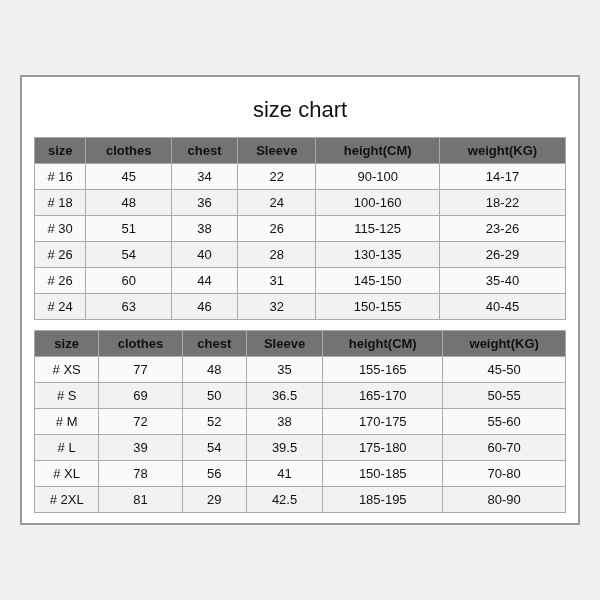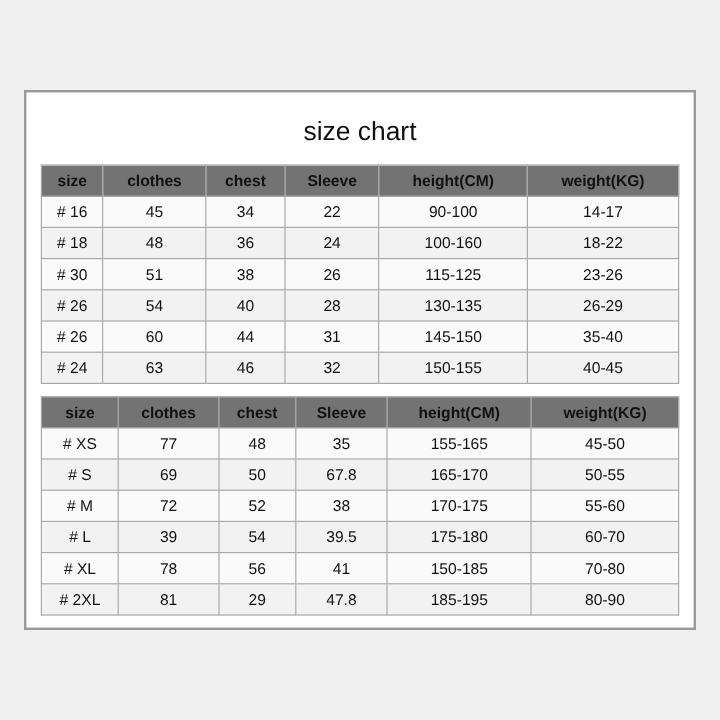--- a/index.html
+++ b/index.html
@@ -140,21 +140,21 @@
           <td>77</td>
           <td>48</td>
           <td>35</td>
           <td>155-165</td>
           <td>45-50</td>
         </tr>
         <tr>
           <td># S</td>
           <td>69</td>
           <td>50</td>
-          <td>67.8</td>
+          <td>36.5</td>
           <td>165-170</td>
           <td>50-55</td>
         </tr>
         <tr>
           <td># M</td>
           <td>72</td>
           <td>52</td>
           <td>38</td>
           <td>170-175</td>
           <td>55-60</td>
@@ -172,19 +172,19 @@
           <td>78</td>
           <td>56</td>
           <td>41</td>
           <td>150-185</td>
           <td>70-80</td>
         </tr>
         <tr>
           <td># 2XL</td>
           <td>81</td>
           <td>29</td>
-          <td>47.8</td>
+          <td>42.5</td>
           <td>185-195</td>
           <td>80-90</td>
         </tr>
       </tbody>
   </table>
 </div>
 
 </body></html>

